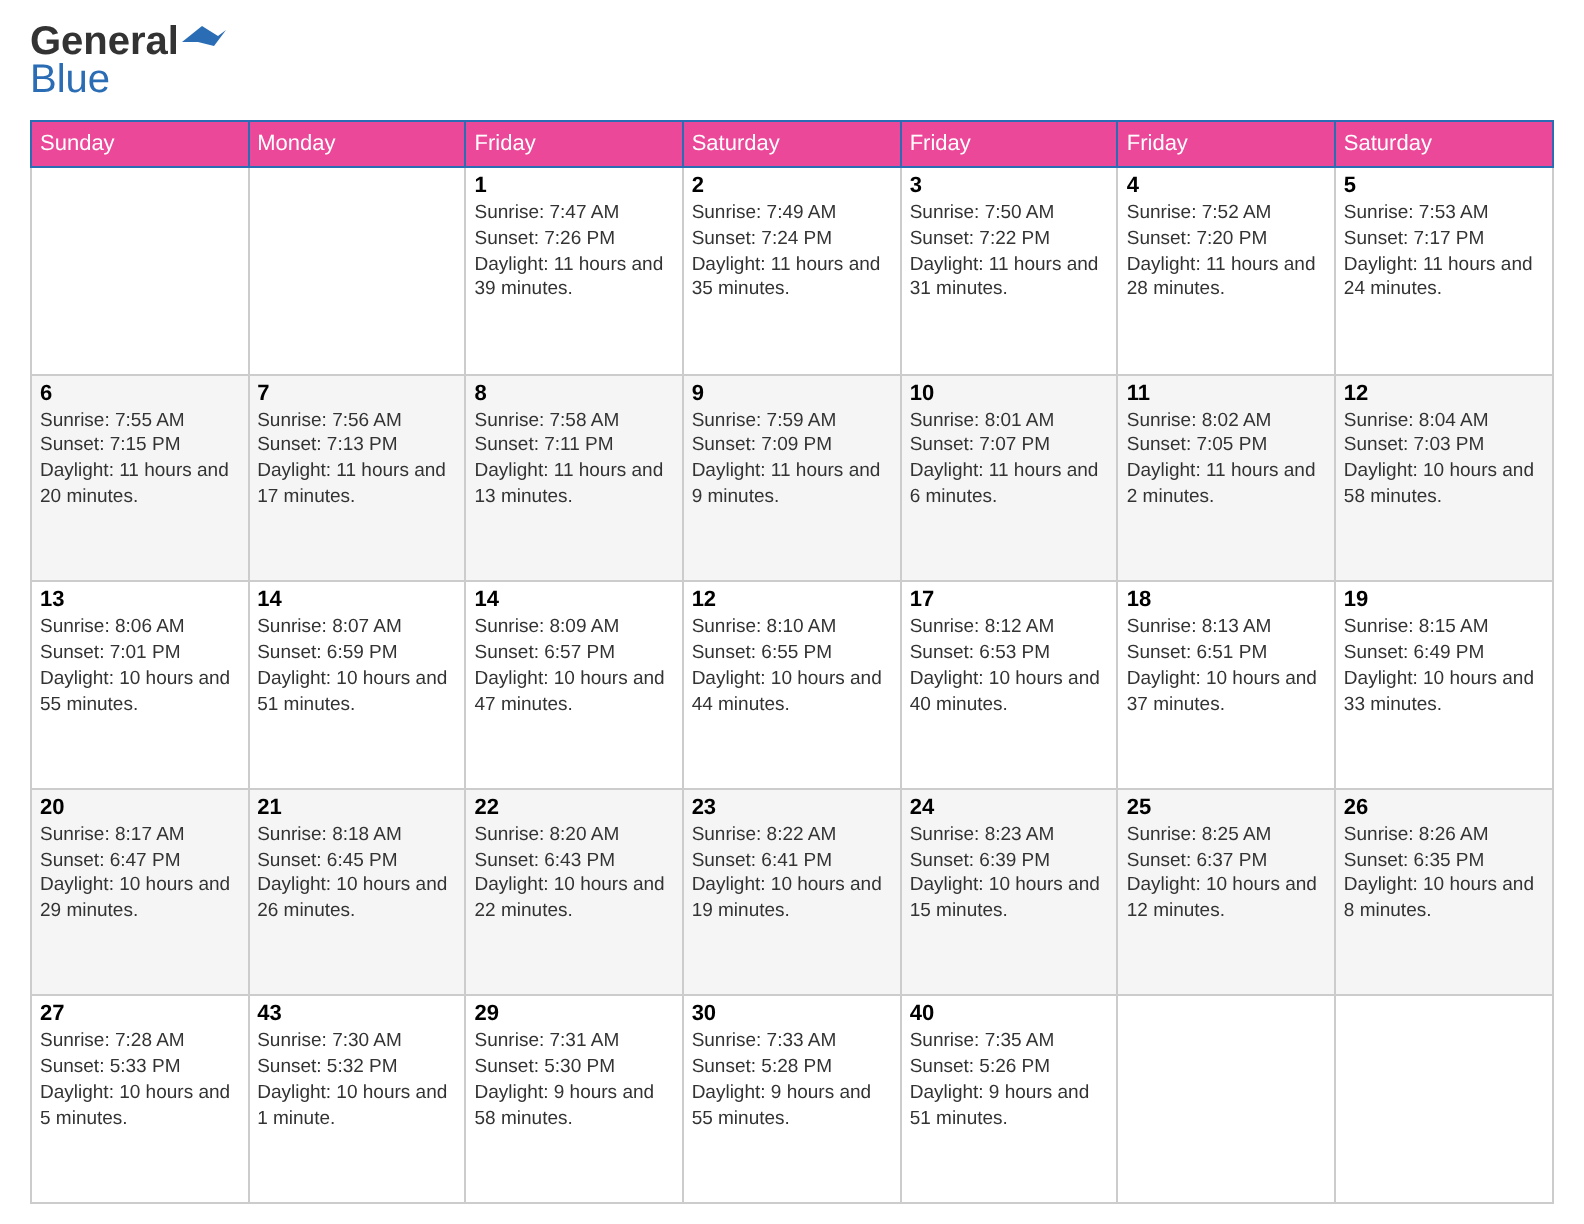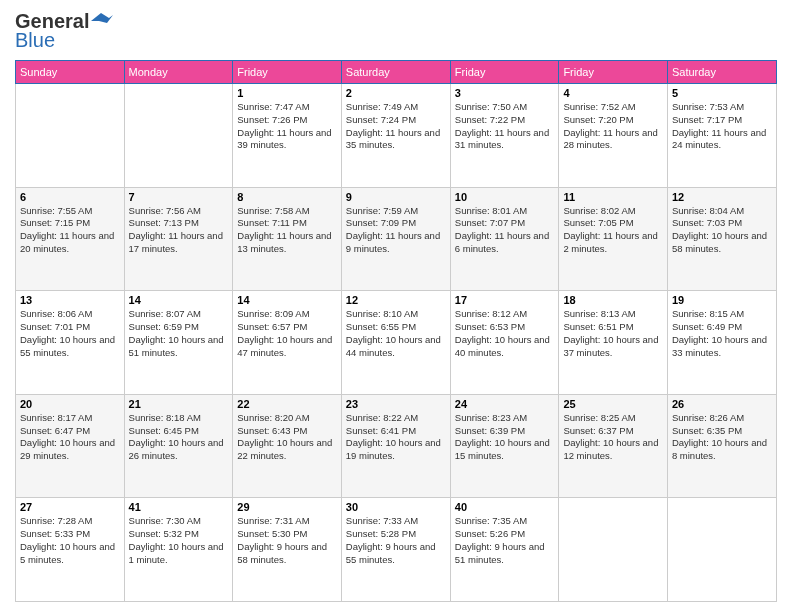--- a/index.html
+++ b/index.html
@@ -236,21 +236,21 @@
             <div class="day-num">26</div>
             <div class="day-info">Sunrise: 8:26 AM<br>Sunset: 6:35 PM<br>Daylight: 10 hours and 8 minutes.</div>
           </td>
         </tr>
         <tr class="week-row last-row">
           <td>
             <div class="day-num">27</div>
             <div class="day-info">Sunrise: 7:28 AM<br>Sunset: 5:33 PM<br>Daylight: 10 hours and 5 minutes.</div>
           </td>
           <td>
-            <div class="day-num">41</div>
+            <div class="day-num">43</div>
             <div class="day-info">Sunrise: 7:30 AM<br>Sunset: 5:32 PM<br>Daylight: 10 hours and 1 minute.</div>
           </td>
           <td>
             <div class="day-num">29</div>
             <div class="day-info">Sunrise: 7:31 AM<br>Sunset: 5:30 PM<br>Daylight: 9 hours and 58 minutes.</div>
           </td>
           <td>
             <div class="day-num">30</div>
             <div class="day-info">Sunrise: 7:33 AM<br>Sunset: 5:28 PM<br>Daylight: 9 hours and 55 minutes.</div>
           </td>

